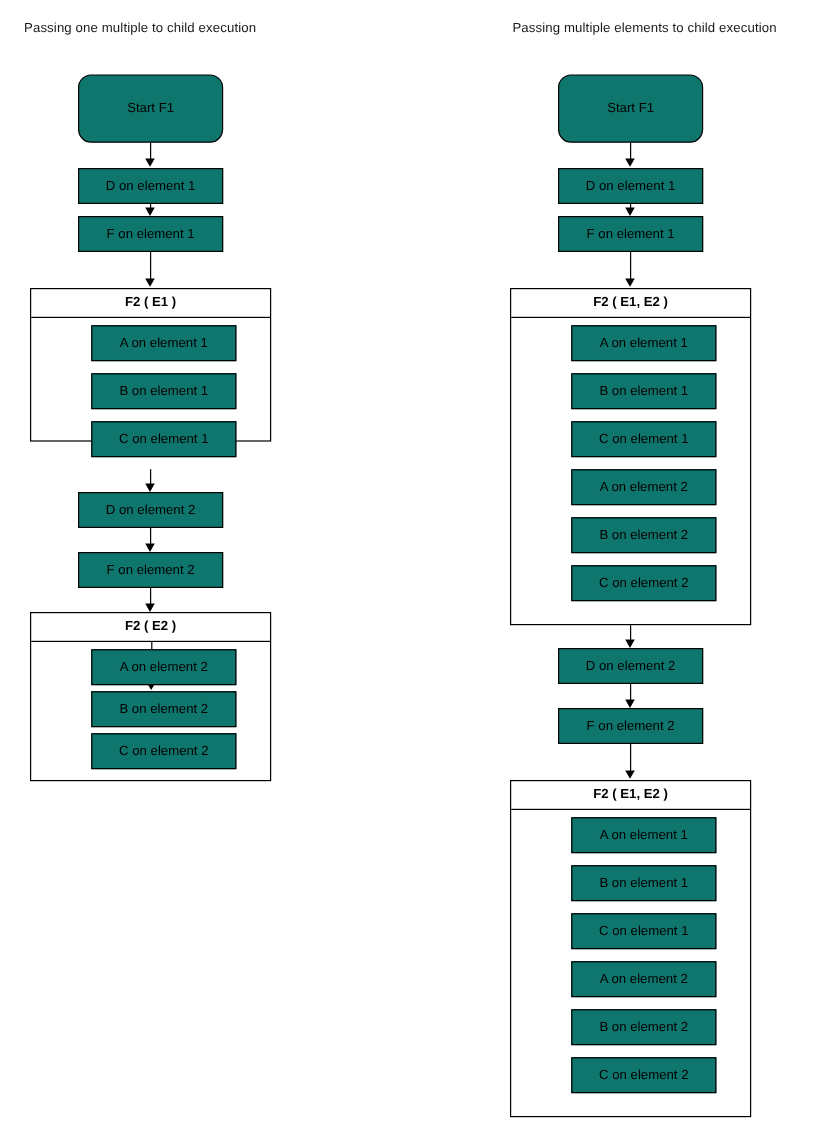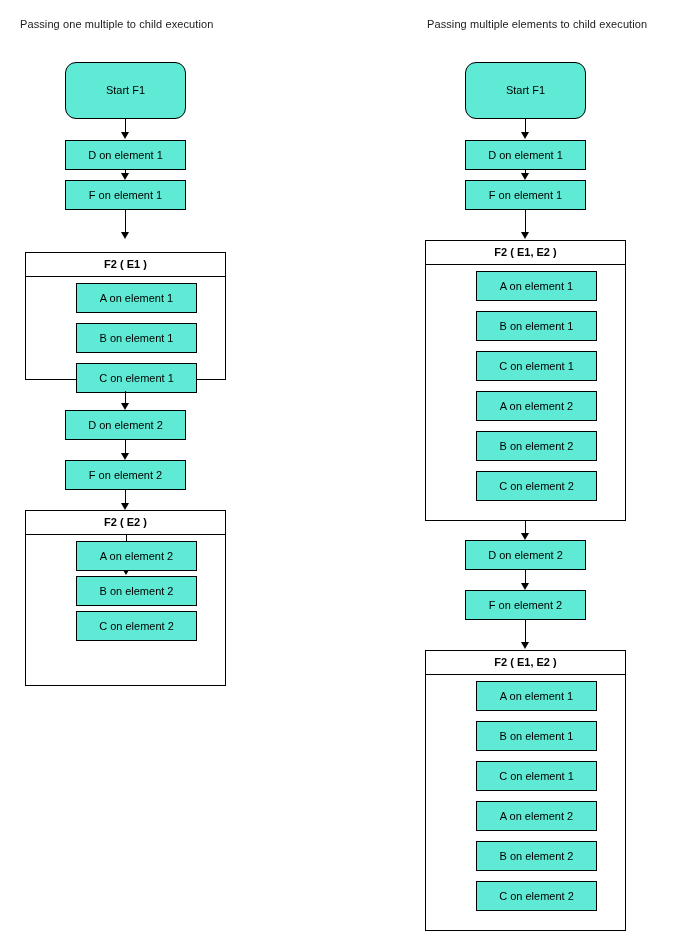--- a/index.html
+++ b/index.html
@@ -24,21 +24,21 @@
     line-height: 13px;
     color: #1a1a1a;
     white-space: nowrap;
     letter-spacing: 0.1px;
   }
   
   .node {
     position: absolute;
     box-sizing: border-box;
     border: 1.3px solid #000000;
-    background: #5eead4;
+    background: #0f766e;
     display: flex;
     align-items: center;
     justify-content: center;
     font-size: 11px;
     line-height: 13px;
     color: #000000;
     white-space: nowrap;
   }
   .node.start {
     border-radius: 11px;
@@ -102,41 +102,41 @@
   <div class="node" style="left:65px; top:140px; width:121px; height:30px;">D on element 1</div>
 
   <div class="vline" style="left:125px; top:170px; height:4px;"></div>
   <div class="arrowhead" style="left:120.5px; top:173px;"></div>
 
   <div class="node" style="left:65px; top:180px; width:121px; height:30px;">F on element 1</div>
 
   <div class="vline" style="left:125px; top:210px; height:24px;"></div>
   <div class="arrowhead" style="left:120.5px; top:232px;"></div>
 
-  <div class="container-box" style="left:25px; top:252px; width:201px; height:128px;">
+  <div class="container-box" style="left:25px; top:240px; width:201px; height:128px;">
     <div class="container-head">F2 ( E1 )</div>
     <div class="node" style="left:50px; top:30px; width:121px; height:30px;">A on element 1</div>
     <div class="node" style="left:50px; top:70px; width:121px; height:30px;">B on element 1</div>
     <div class="node" style="left:50px; top:110px; width:121px; height:30px;">C on element 1</div>
   </div>
 
   <div class="vline" style="left:125px; top:391px; height:14px;"></div>
   <div class="arrowhead" style="left:120.5px; top:403px;"></div>
 
   <div class="node" style="left:65px; top:410px; width:121px; height:30px;">D on element 2</div>
 
   <div class="vline" style="left:125px; top:440px; height:14px;"></div>
   <div class="arrowhead" style="left:120.5px; top:453px;"></div>
 
   <div class="node" style="left:65px; top:460px; width:121px; height:30px;">F on element 2</div>
 
   <div class="vline" style="left:125px; top:490px; height:16px;"></div>
   <div class="arrowhead" style="left:120.5px; top:503px;"></div>
 
-  <div class="container-box" style="left:25px; top:510px; width:201px; height:176px;padding-left:24px;">
+  <div class="container-box" style="left:25px; top:510px; width:201px; height:141px;padding-left:24px;">
     <div class="container-head">F2 ( E2 )</div>
     <div class="vline" style="left:100px; top:24px; height:6px;"></div>
     <div class="node" style="left:50px; top:30px; width:121px; height:30px;">A on element 2</div>
     <div class="arrowhead small" style="left:96.5px; top:59px;"></div>
     <div class="node" style="left:50px; top:65px; width:121px; height:30px;">B on element 2</div>
     <div class="node" style="left:50px; top:100px; width:121px; height:30px;">C on element 2</div>
   </div>
 
   <div class="col-title" style="left:427px; top:18px;">Passing multiple elements to child execution</div>
 

